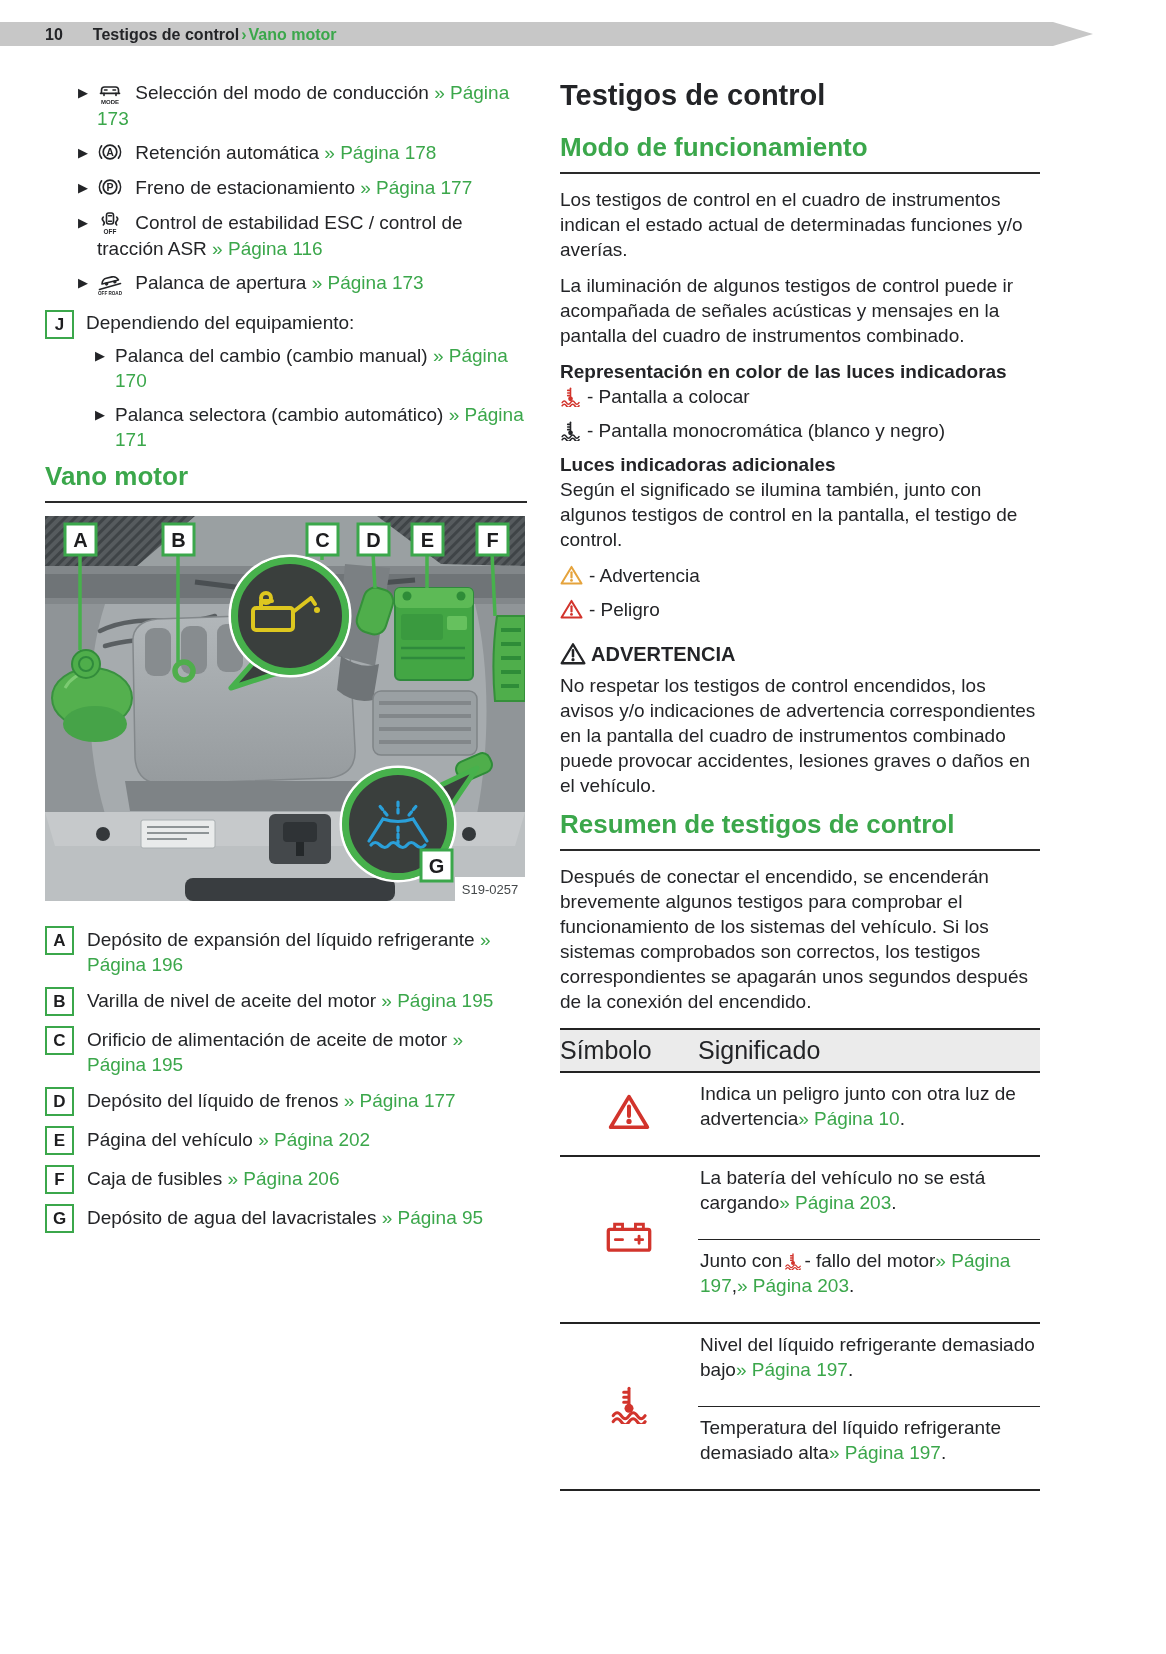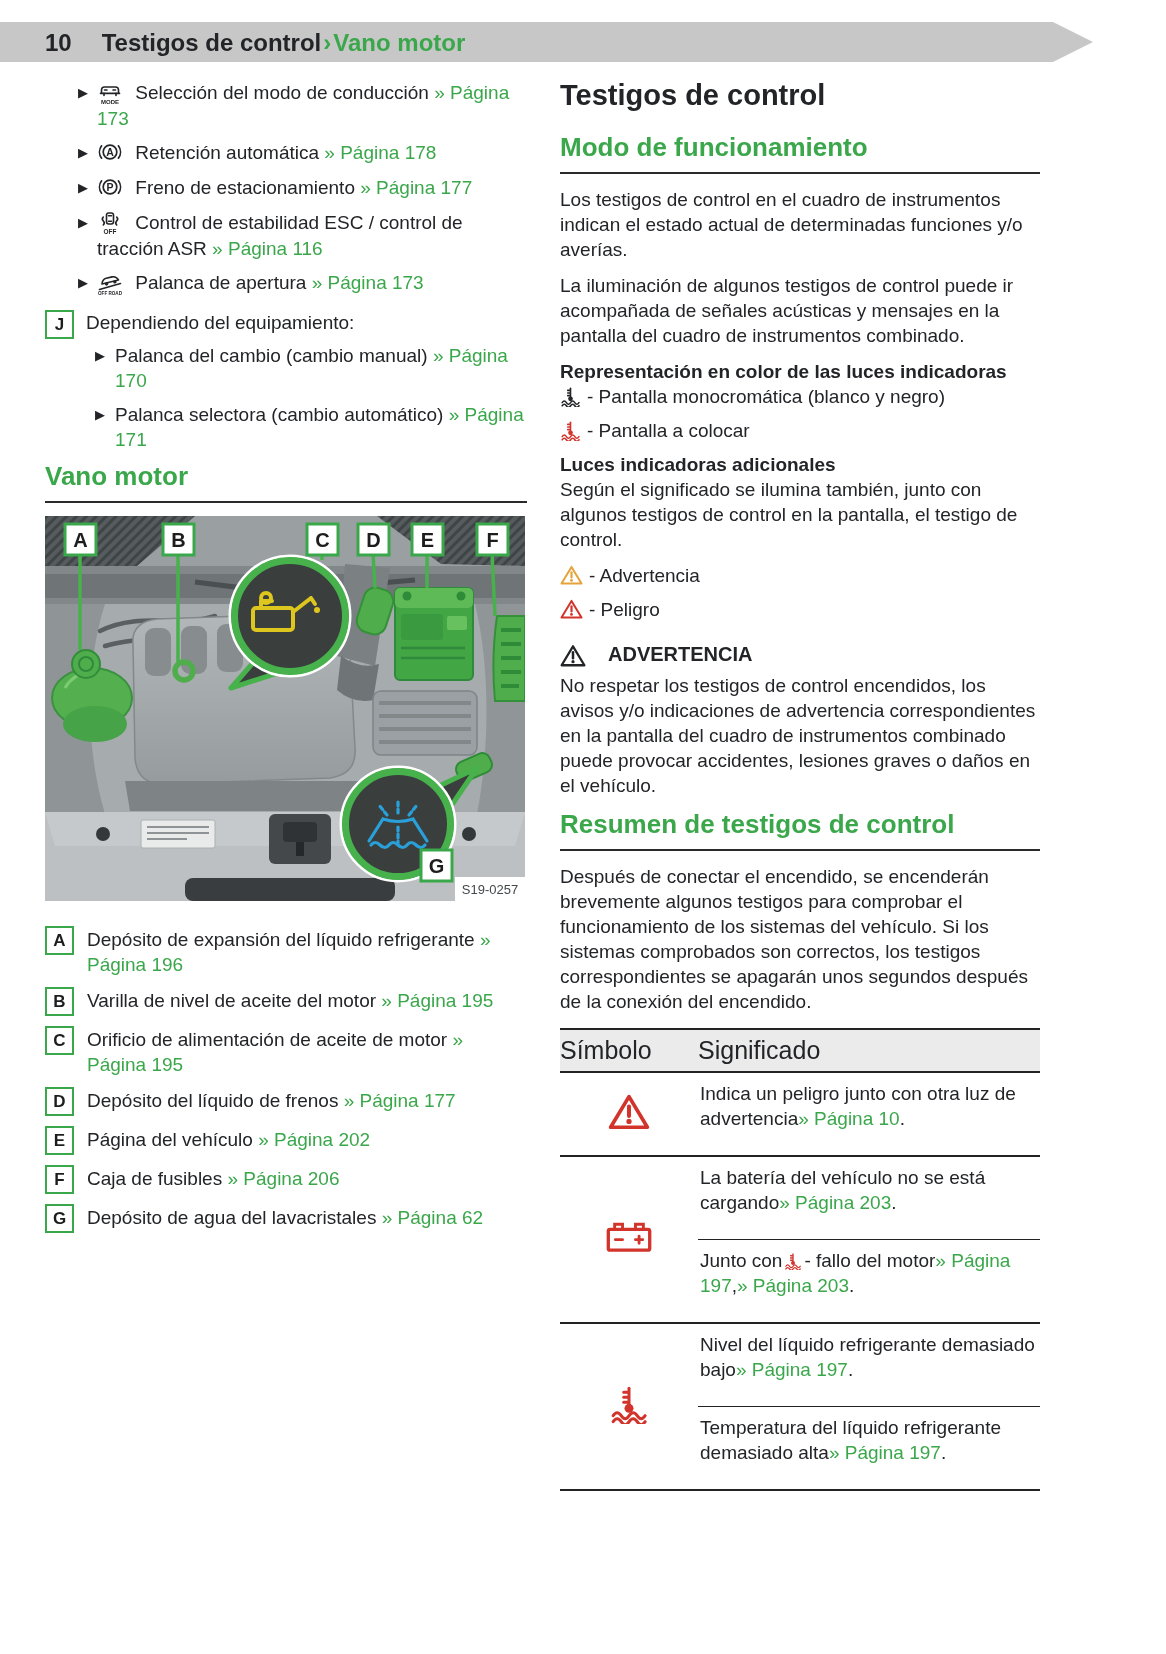--- a/index.html
+++ b/index.html
@@ -5,24 +5,24 @@
   html,body { margin:0; padding:0; background:#ffffff; }
   .page {
     position:relative; width:1166px; height:1654px; background:#fff;
     font-family:"Liberation Sans", sans-serif; color:#232427;
     font-size:19px; line-height:25px; overflow:hidden;
   }
   a { text-decoration:none; color:#3BA74B; cursor:pointer; }
 
   
   .pagehdr {
-    position:absolute; left:0; top:22px; width:1093px; height:40px;
+    position:absolute; left:0; top:22px; width:1093px; height:24px;
     background:#c7c7c7; display:flex; align-items:center;
     clip-path:polygon(0 0, 1053px 0, 1093px 50%, 1053px 100%, 0 100%);
-    font-size:24px; font-weight:bold; color:#232427;
+    font-size:16px; font-weight:bold; color:#232427;
   }
   .pagehdr .num { margin-left:45px; }
   .pagehdr .sect { margin-left:30px; }
   .pagehdr .sep  { color:#3BA74B; margin:0 2px; }
   .pagehdr .sub  { color:#3BA74B; }
 
   
   .col-left  { position:absolute; left:45px;  top:80px; width:482px; }
   .col-right { position:absolute; left:560px; top:78px; width:480px; }
 
@@ -64,21 +64,21 @@
   .legtext { padding-top:2px; }
 
   
   .icrow { margin:0 0 9px; }
   .icrow .sym-ic { width:21px; height:21px; vertical-align:-4px; margin-right:6px; }
   .icrow .warn-ic { width:23px; height:20px; vertical-align:-3px; margin-right:6px; }
   .red   { color:#D2342C; }
   .amber { color:#E5A33C; }
   .blk   { color:#232427; }
 
-  .warnhead { display:flex; align-items:flex-end; gap:22px; font-size:20px; font-weight:bold; margin:20px 0 6px; }
+  .warnhead { display:flex; align-items:flex-start; gap:5px; font-size:20px; font-weight:bold; margin:20px 0 6px; }
   .warnhead .wt-ic { width:26px; height:23px; color:#232427; }
 
   .resumen { margin-top:40px; }
 
   
   table.symtab { border-collapse:collapse; width:100%; margin-top:14px; }
   table.symtab th {
     background:#ebebeb; border-top:2px solid #232323; border-bottom:2px solid #232323;
     font-size:25px; padding:8px 0; text-align:left; font-weight:normal;
   }
@@ -402,45 +402,45 @@
           <a>» Página 202</a></span>
       </div>
       <div class="legrow">
         <span class="badge">F</span>
         <span class="legtext"><span>Caja de fusibles</span>
           <a>» Página 206</a></span>
       </div>
       <div class="legrow">
         <span class="badge">G</span>
         <span class="legtext"><span>Depósito de agua del lavacristales</span>
-          <a>» Página 62</a></span>
+          <a>» Página 95</a></span>
       </div>
     </div>
   </div>
 
   <div class="col-right">
 
     <h1 class="title">Testigos de control</h1>
 
     <h2 class="ghead">Modo de funcionamiento</h2>
 
     <p>Los testigos de control en el cuadro de instrumentos indican el estado actual de determinadas funciones y/o averías.</p>
     <p>La iluminación de algunos testigos de control puede ir acompañada de señales acústicas y mensajes en la pantalla del cuadro de instrumentos combinado.</p>
 
     <p class="boldsub">Representación en color de las luces indicadoras</p>
 
+    <div class="icrow">
+      <svg class="sym-ic red">
+          <use href="#sym-coolant"></use>
+        </svg><span>- Pantalla a colocar</span>
+    </div>
     <div class="icrow">
       <svg class="sym-ic blk">
           <use href="#sym-coolant"></use>
         </svg><span>- Pantalla monocromática (blanco y negro)</span>
-    </div>
-    <div class="icrow">
-      <svg class="sym-ic red">
-          <use href="#sym-coolant"></use>
-        </svg><span>- Pantalla a colocar</span>
     </div>
 
     <p class="boldsub">Luces indicadoras adicionales</p>
     <p>Según el significado se ilumina también, junto con algunos testigos de control en la pantalla, el testigo de control.</p>
 
     <div class="icrow">
       <svg class="warn-ic amber">
           <use href="#sym-warn"></use>
         </svg><span>- Advertencia</span>
     </div>

